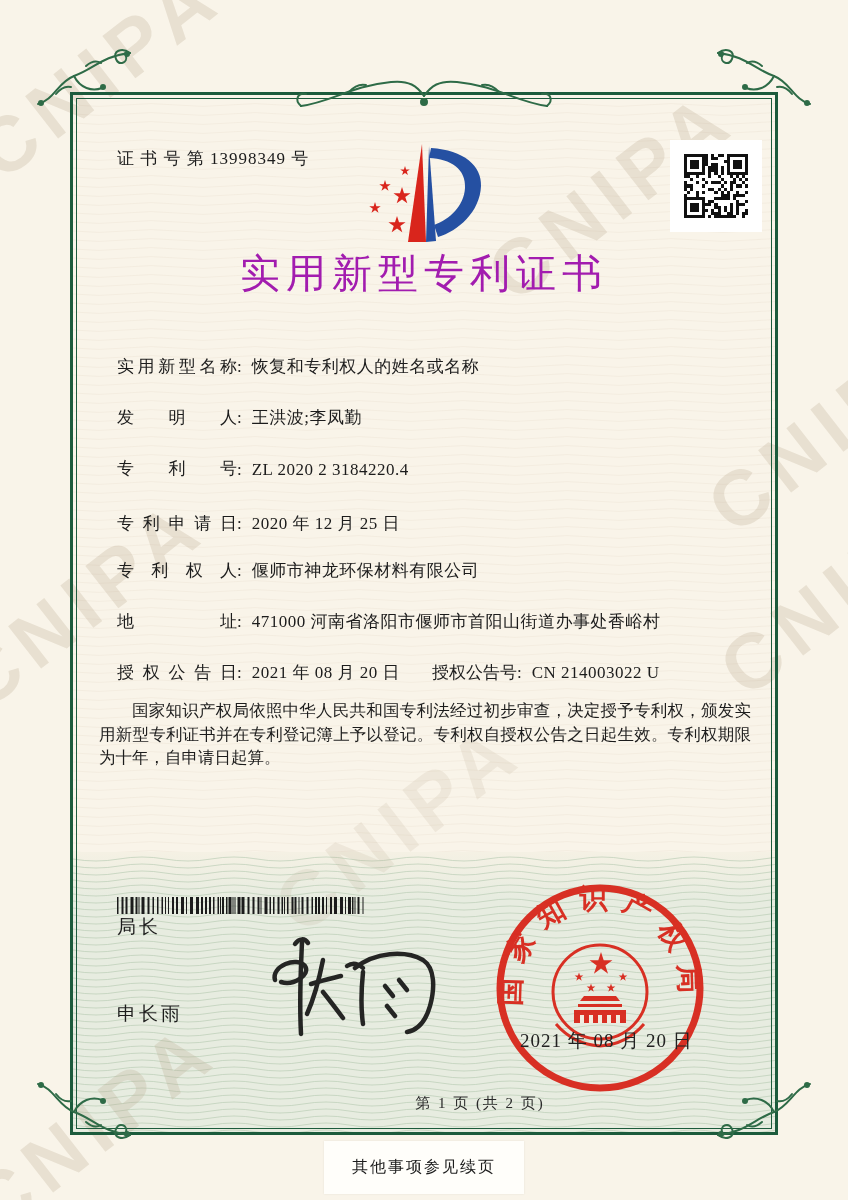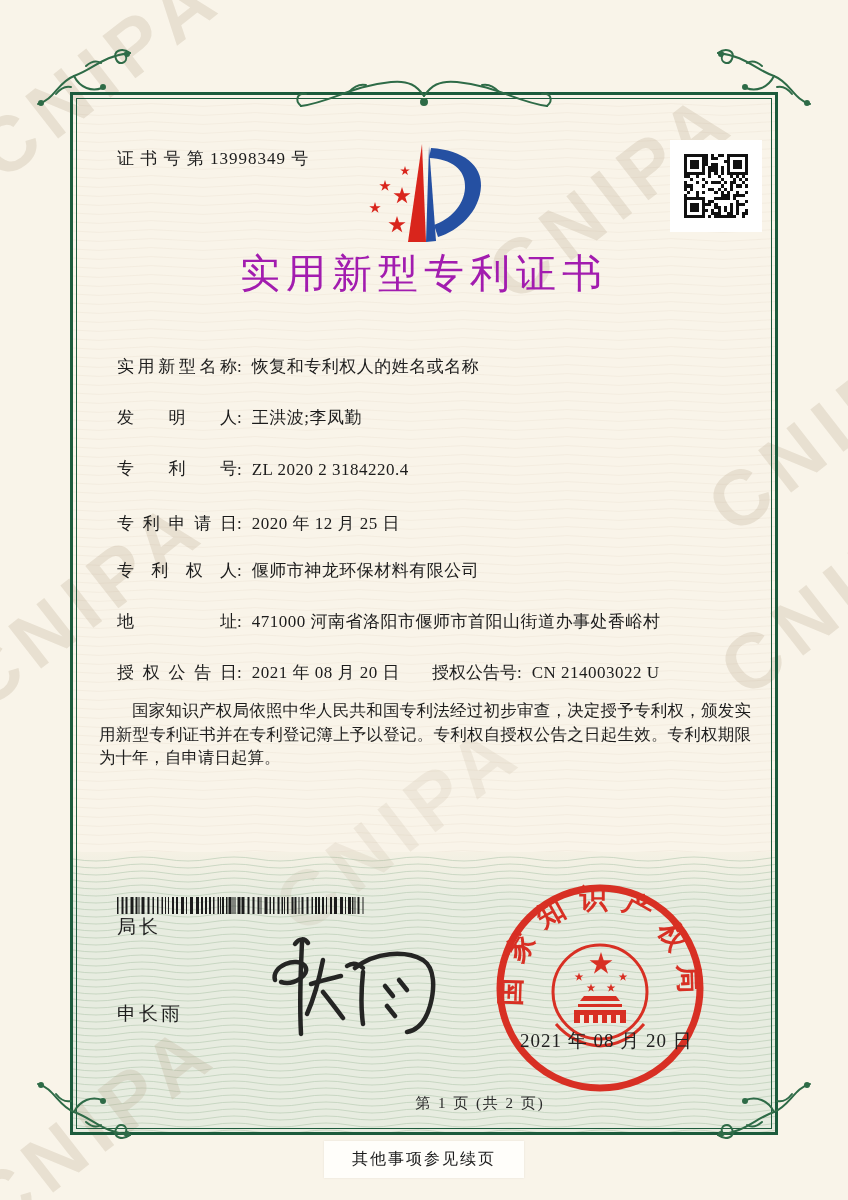--- a/index.html
+++ b/index.html
@@ -41,21 +41,21 @@
   .barcode{position:absolute;left:117px;top:897px;}
   .signer-title{position:absolute;left:117px;top:914px;font-size:19px;letter-spacing:3px;}
   .signer-name{position:absolute;left:117px;top:1001px;font-size:19px;letter-spacing:3px;}
   .signature{position:absolute;left:235px;top:922px;}
   .seal{position:absolute;left:482px;top:872px;opacity:.95;}
   .seal-date{position:absolute;left:520px;top:1028px;width:180px;font-size:19px;
              letter-spacing:1px;color:#222;}
   .page-num{position:absolute;left:70px;width:820px;top:1094px;text-align:center;
             font-size:15px;letter-spacing:2px;color:#2a2a2a;}
   .note-box{position:absolute;left:424px;top:1141px;transform:translateX(-50%);
-            background:#fffefa;padding:8px 28px;font-size:16px;letter-spacing:2px;
+            background:#fffefa;padding:16px 28px;font-size:16px;letter-spacing:2px;
             box-shadow:0 0 2px rgba(0,0,0,.08);}
 </style>
 </head>
 <body>
 
 <div class="page">
 
   <svg width="0" height="0" style="position:absolute">
     <defs>
       <path id="star" d="M0,-1 L0.2245,-0.309 L0.951,-0.309 L0.363,0.118 L0.588,0.809 L0,0.382 L-0.588,0.809 L-0.363,0.118 L-0.951,-0.309 L-0.2245,-0.309 Z"></path>

